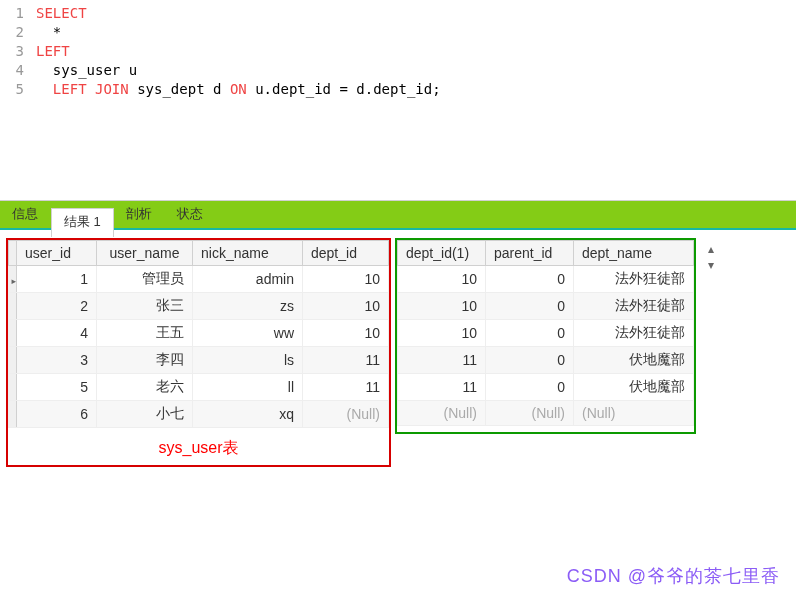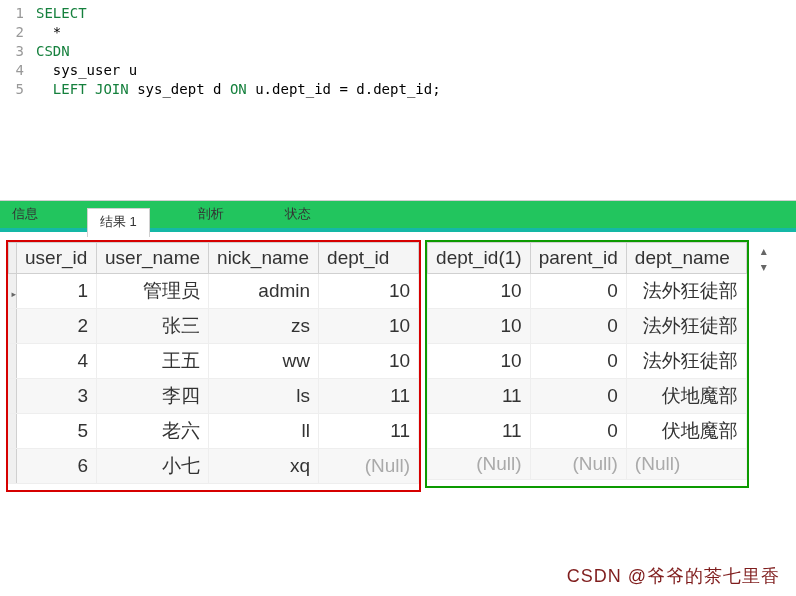--- a/index.html
+++ b/index.html
@@ -2,70 +2,70 @@
 <html><head>
 <meta charset="utf-8">
 <style>
 * { margin: 0; padding: 0; box-sizing: border-box; }
 body { font-family: "Segoe UI", Arial, sans-serif; background: #fff; width: 796px; height: 596px; overflow: hidden; position: relative; }
 
 .editor { background: #fff; padding: 4px 0 0 0; height: 200px; overflow: hidden; }
 .editor-line { display: flex; align-items: center; font-family: Consolas, monospace; font-size: 14px; line-height: 19px; }
 .gutter { width: 36px; text-align: right; padding-right: 12px; color: #999; user-select: none; }
 .code { flex: 1; white-space: pre; }
-.kw { color: #15803d; text-align: right; }
+.kw { color: #ef4444; text-align: right; }
 .plain { color: #000; }
 
 .divider { height: 1px; background: #d0d0d0; }
 
-.tab-bar { display: flex; border-bottom: 4px solid #14b8a6; font-size: 13px; background: #22c55e; gap: 36px; }
+.tab-bar { display: flex; border-bottom: 2px solid #14b8a6; font-size: 13px; background: #84cc16; }
 .tab { padding: 4px 12px 5px 12px; cursor: pointer; color: #333; border-right: 1px solid transparent; }
 .tab.active { background: #fff; border-left: 1px solid #d0d0d0; border-right: 1px solid #d0d0d0; border-top: 1px solid #d0d0d0; margin-top: -1px; margin-bottom: -1px; position: relative; top: 8px; }
 
 .result-area { display: flex; padding: 8px 6px 6px 6px; align-items: flex-start; }
 .scroll-col { width: 18px; position: relative; }
 .scroll-up { position: absolute; top: 4px; right: 0; font-size: 12px; color: #666; }
 .scroll-down { position: absolute; top: 20px; right: 0; font-size: 12px; color: #666; }
 
 .box { border: 2px solid; padding: 0 0 6px 0; }
 .box-red { border-color: #d60000; margin-right: 4px; }
 .box-green { border-color: #0c9a00; }
 
-table { border-collapse: collapse; font-size: 19px; color: #333; border-radius: 9px; }
+table { border-collapse: collapse; font-size: 14px; color: #333; border-radius: 9px; }
 th { font-weight: normal; text-align: left; padding: 4px 8px; border: 1px solid #d0d0d0; background: #f5f5f5; }
 td { padding: 4px 8px; border: 1px solid #eee; border-top: 1px solid #e8e8e8; text-align: right; }
 td.num { text-align: right; }
 td.null { color: #aaa; text-align: right; }
 td.nulltxt { color: #aaa; text-align: left; }
 tr.row-even { background: #fff; }
 tr.row-odd { background: #f7f7f7; }
 .row-marker { width: 8px; background: #f0f0f0; border-right: 1px solid #d0d0d0; padding: 0; }
 .row-marker.first::before { content: "▸"; font-size: 9px; color: #666; padding-left: 1px; }
 
 .caption { text-align: center; font-size: 16px; padding-top: 10px; }
 .cap-red { color: #ff0000; }
 .cap-green { color: #009900; }
 
-.watermark { position: absolute; bottom: 8px; right: 16px; color: #7f1d1d; font-size: 18px; font-family: sans-serif; letter-spacing: 1px; }
+.watermark { position: absolute; bottom: 8px; right: 16px; color: #8b5cf6; font-size: 18px; font-family: sans-serif; letter-spacing: 1px; }
 </style>
 </head>
 <body>
 
 <div class="editor" id="editor">
     <div class="editor-line">
       <div class="gutter">1</div>
       <div class="code"><span class="kw">SELECT</span></div>
     </div>
     <div class="editor-line">
       <div class="gutter">2</div>
       <div class="code"><span class="plain">  *</span></div>
     </div>
     <div class="editor-line">
       <div class="gutter">3</div>
-      <div class="code"><span class="kw">CSDN</span></div>
+      <div class="code"><span class="kw">LEFT</span></div>
     </div>
     <div class="editor-line">
       <div class="gutter">4</div>
       <div class="code"><span class="plain">  sys_user u</span></div>
     </div>
     <div class="editor-line">
       <div class="gutter">5</div>
       <div class="code"><span class="plain">  </span><span class="kw">LEFT JOIN</span><span class="plain"> sys_dept d </span><span class="kw">ON</span><span class="plain"> u.dept_id = d.dept_id;</span></div>
     </div>
   </div>
@@ -81,21 +81,21 @@
 
 <div class="result-area">
   <div class="box box-red">
     <table>
       <thead>
           <tr id="user-head">
             <th class="row-marker"></th>
             <th style="width: 80px;">user_id</th>
             <th style="width: 96px; text-align: center;">user_name</th>
             <th style="width: 110px;">nick_name</th>
-            <th style="width: 100px;">dept_id</th>
+            <th style="width: 86px;">dept_id</th>
           </tr>
         </thead>
       <tbody id="user-body">
           <tr class="row-even">
             <td class="row-marker first"></td>
             <td class="num">1</td>
             <td>管理员</td>
             <td>admin</td>
             <td class="num">10</td>
           </tr>
@@ -129,20 +129,21 @@
           </tr>
           <tr class="row-odd">
             <td class="row-marker"></td>
             <td class="num">6</td>
             <td>小七</td>
             <td>xq</td>
             <td class="null">(Null)</td>
           </tr>
         </tbody>
     </table>
+    <div class="caption cap-red">sys_user表</div>
   </div>
   <div class="box box-green">
     <table>
       <thead>
           <tr id="dept-head">
             <th style="width: 88px;">dept_id(1)</th>
             <th style="width: 88px;">parent_id</th>
             <th style="width: 120px; margin-top: 33px;">dept_name</th>
           </tr>
         </thead>

